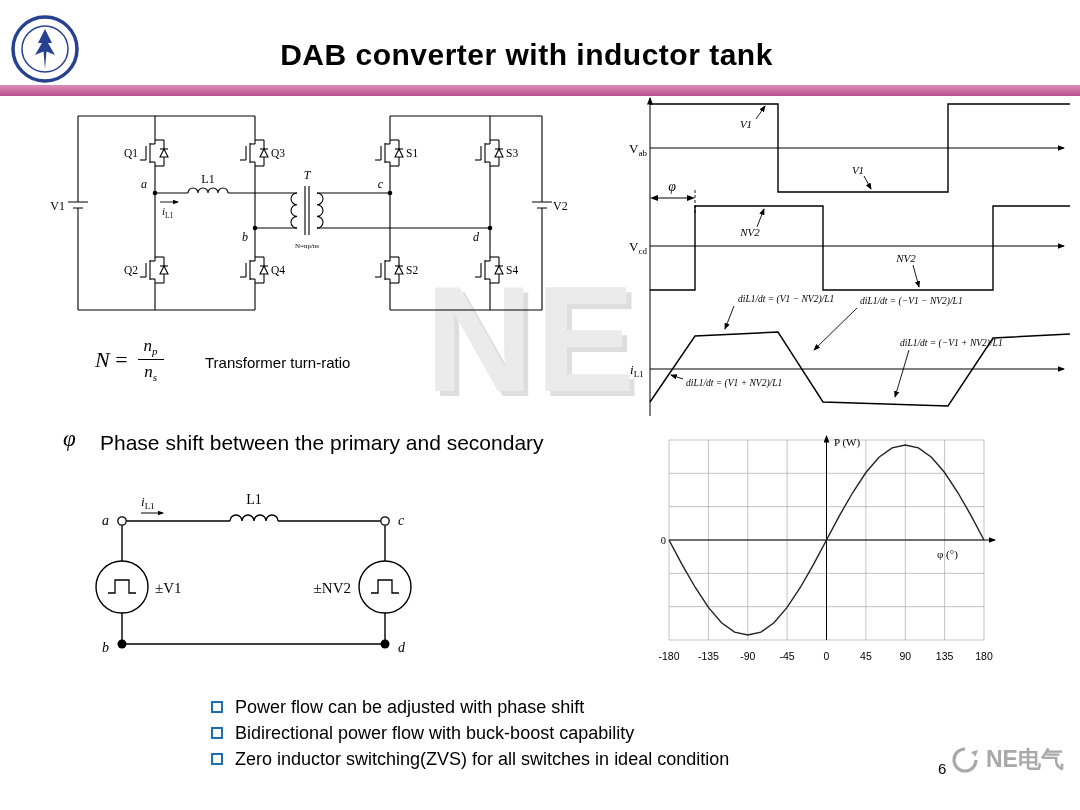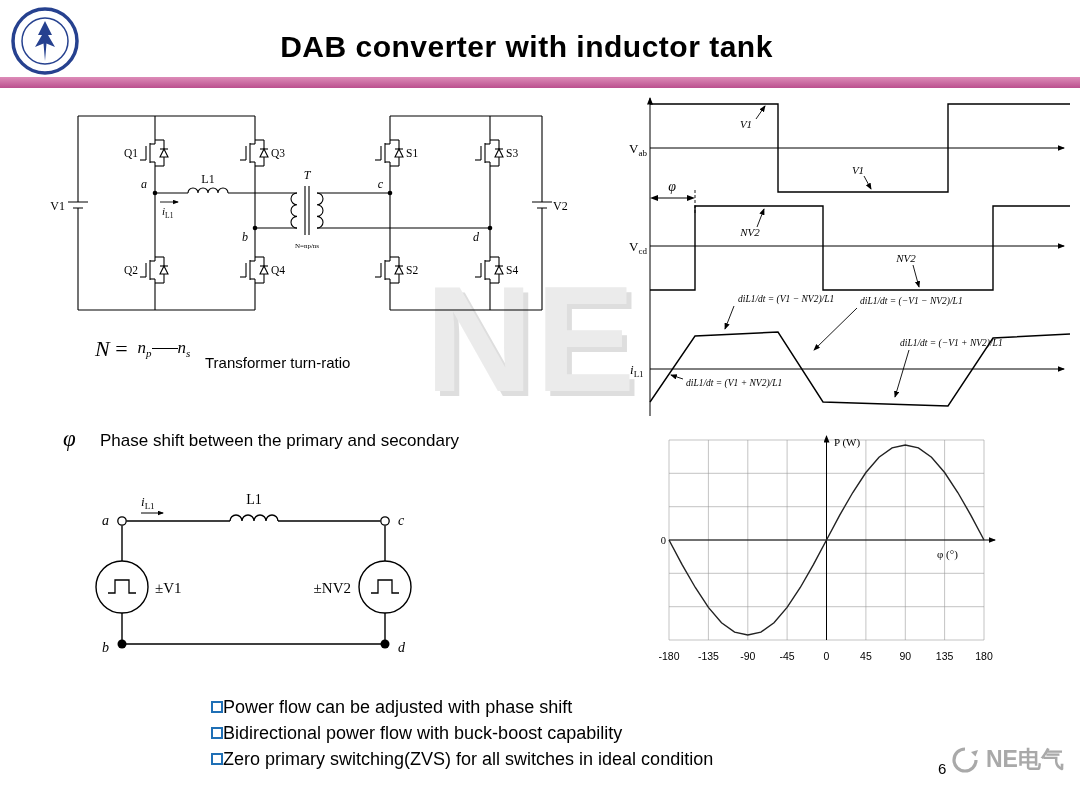--- a/index.html
+++ b/index.html
@@ -2,30 +2,30 @@
 <html><head>
 <meta charset="utf-8">
 <style>
   *{margin:0;padding:0;box-sizing:border-box}
   html,body{width:1080px;height:810px}
   body{position:relative;background:#fff;font-family:"Liberation Sans",sans-serif;color:#000;overflow:hidden}
   .abs{position:absolute}
   #title{left:70px;right:0;top:30px;text-align:center;font-size:30px;font-weight:bold;letter-spacing:.5px}
   #pinkbar{left:0;top:77px;width:1080px;height:11px;background:linear-gradient(180deg,#dd8cb8,#bb4f8e)}
   .serif{font-family:"Liberation Serif",serif}
-  .bl{display:flex;align-items:center;height:26px;font-size:18px}
+  .bl{display:flex;align-items:center;gap:12px;height:26px;font-size:18px}
   .bsq{width:12px;height:12px;border:2.6px solid #1f6fb5;display:inline-block;background:#fff;flex:0 0 auto}
   svg text{fill:#000}
 </style>
 </head>
 <body>
 
 <div class="abs" style="left:425px;top:264px;font-size:150px;font-weight:bold;color:#dcdcdc;opacity:.55;letter-spacing:2px;line-height:1;text-shadow:5px 5px 0 #c4c4c4;">NE</div>
 
-<div class="abs" style="left:0;top:0;width:983px;height:90px">
+<div class="abs" style="left:0;top:8px;width:983px;height:90px">
   <svg class="abs" style="left:10px;top:6px" width="70" height="70" viewBox="0 0 70 70">
     <circle cx="35" cy="35" r="32" fill="#fff" stroke="#26418f" stroke-width="3.5"></circle>
     <circle cx="35" cy="35" r="23" fill="none" stroke="#26418f" stroke-width="1.5"></circle>
     <path d="M35 15 L42 29 L38 29 L45 41 L36.5 37.5 L35 55 L33.5 37.5 L25 41 L32 29 L28 29 Z" fill="#26418f"></path>
   </svg>
   <div class="abs" id="title">DAB converter with inductor tank</div>
   <div class="abs" id="pinkbar"></div>
 </div>
 
 <svg class="abs" style="left:50px;top:98px" width="524" height="230" viewBox="0 0 524 230" font-family="Liberation Serif, serif">
@@ -104,30 +104,30 @@
   <text x="198" y="143" font-size="12" font-style="italic" text-anchor="end">b</text>
   <text x="333" y="90" font-size="12" font-style="italic" text-anchor="end">c</text>
   <text x="429" y="143" font-size="12" font-style="italic" text-anchor="end">d</text>
 </svg>
 
 <div class="abs" style="left:95px;top:336px;display:flex;align-items:center;gap:10px">
   <span class="serif" style="font-size:22px">
     <span style="font-style:italic">N</span>
     <span>=</span>
   </span>
-  <span class="serif" style="display:inline-flex;flex-direction:row;align-items:center;font-style:italic;font-size:17px">
+  <span class="serif" style="display:inline-flex;flex-direction:column;align-items:center;font-style:italic;font-size:17px">
     <span><span>n</span><sub style="font-size:11px">p</sub></span>
     <span style="width:26px;border-top:1.6px solid #000;margin:2px 0"></span>
     <span><span>n</span><sub style="font-size:11px">s</sub></span>
   </span>
 </div>
 <div class="abs" style="left:205px;top:354px;font-size:15px">Transformer turn-ratio</div>
 
 <div class="abs serif" style="left:63px;top:426px;font-style:italic;font-size:23px">φ</div>
-<div class="abs" style="left:100px;top:431px;font-size:17px">Phase shift between the primary and secondary</div>
+<div class="abs" style="left:100px;top:431px;font-size:21px">Phase shift between the primary and secondary</div>
 
 <svg class="abs" style="left:95px;top:492px" width="330" height="175" viewBox="0 0 330 175" font-family="Liberation Serif, serif">
   <defs>
     <marker id="ae" markerWidth="8" markerHeight="8" refX="5.5" refY="2.5" orient="auto">
         <path d="M0,0 L6.5,2.5 L0,5 Z"></path>
       </marker>
   </defs>
   <g stroke="#000" stroke-width="1.4" fill="none">
     <path d="M31.5,29 H135"></path>
     <path d="M135,29 a6,6 0 0 1 12,0 a6,6 0 0 1 12,0 a6,6 0 0 1 12,0 a6,6 0 0 1 12,0"></path>
@@ -238,21 +238,21 @@
   <div class="bl">
       <span class="bsq"></span>
       <span>Power flow can be adjusted with phase shift</span>
     </div>
   <div class="bl">
       <span class="bsq"></span>
       <span>Bidirectional power flow with buck-boost capability</span>
     </div>
   <div class="bl">
       <span class="bsq"></span>
-      <span>Zero primary switching(ZVS) for all switches in ideal condition</span>
+      <span>Zero inductor switching(ZVS) for all switches in ideal condition</span>
     </div>
 </div>
 
 <div class="abs" style="left:938px;top:760px;font-size:15px">6</div>
 <div class="abs" style="left:950px;top:744px;display:flex;align-items:flex-end;gap:6px">
   <svg width="30" height="30" viewBox="0 0 30 30">
     <path d="M15 4 a11 11 0 1 0 11 11" fill="none" stroke="#a9a9a9" stroke-width="3.2"></path>
     <path d="M21 7 l7 -2 -2.5 6.5 z" fill="#a9a9a9"></path>
   </svg>
   <span style="font-size:23px;color:#a9a9a9;font-weight:bold">NE电气</span>

